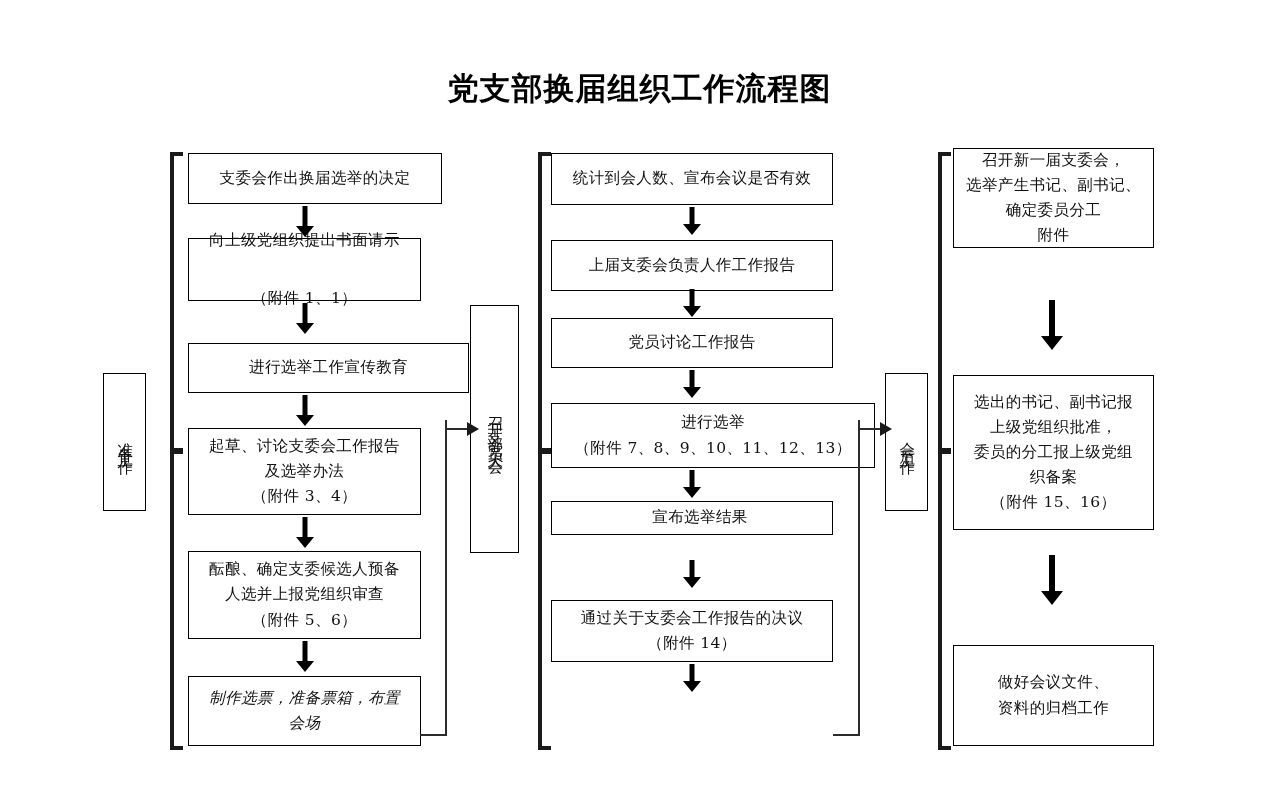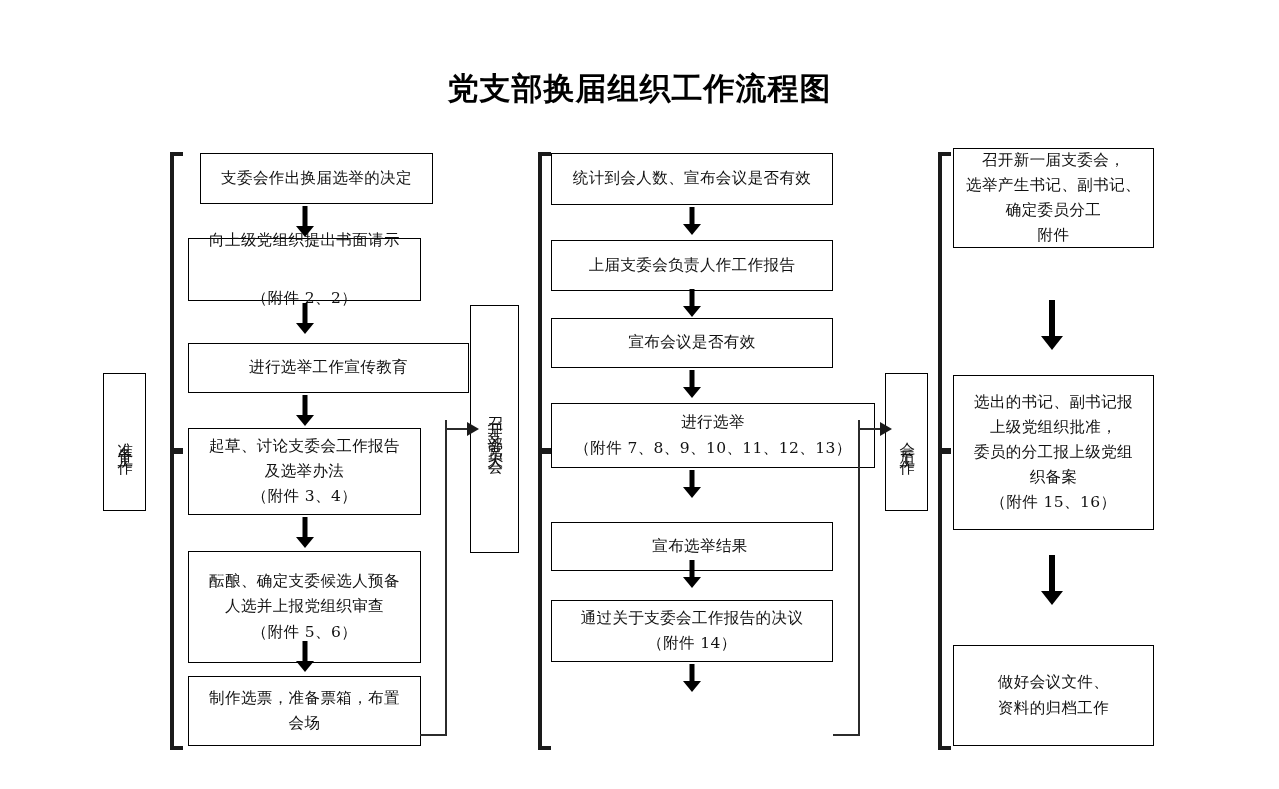--- a/index.html
+++ b/index.html
@@ -137,31 +137,31 @@
   </div>
 
   <div class="bracket" style="left:538px;top:152px;height:598px;">
     <div class="nub"></div>
   </div>
 
   <div class="bracket" style="left:938px;top:152px;height:598px;">
     <div class="nub"></div>
   </div>
 
-  <div class="box" style="left:188px;top:153px;width:233px;height:51px;margin-left:12px;">
+  <div class="box" style="left:188px;top:153px;width:254px;height:51px;">
     <span class="ln">支委会作出换届选举的决定</span>
   </div>
   <div class="darrow" style="left:296px;top:206px;height:31px;">
     <div class="shaft" style="height:20px;"></div>
       <div class="head"></div>
   </div>
 
   <div class="box" style="left:188px;top:238px;width:233px;height:63px;gap:32px;">
     <span class="ln">向上级党组织提出书面请示</span>
-    <span class="ln">（附件 2、2）</span>
+    <span class="ln">（附件 1、1）</span>
   </div>
   <div class="darrow" style="left:296px;top:303px;height:31px;">
     <div class="shaft" style="height:20px;"></div>
       <div class="head"></div>
   </div>
 
   <div class="box" style="left:188px;top:343px;width:281px;height:50px;">
     <span class="ln">进行选举工作宣传教育</span>
   </div>
   <div class="darrow" style="left:296px;top:395px;height:31px;">
@@ -172,31 +172,31 @@
   <div class="box" style="left:188px;top:428px;width:233px;height:87px;">
     <span class="ln">起草、讨论支委会工作报告</span>
     <span class="ln">及选举办法</span>
     <span class="ln">（附件 3、4）</span>
   </div>
   <div class="darrow" style="left:296px;top:517px;height:31px;">
     <div class="shaft" style="height:20px;"></div>
       <div class="head"></div>
   </div>
 
-  <div class="box" style="left:188px;top:551px;width:233px;height:112px;">
+  <div class="box" style="left:188px;top:551px;width:233px;height:88px;">
     <span class="ln">酝酿、确定支委候选人预备</span>
     <span class="ln">人选并上报党组织审查</span>
     <span class="ln">（附件 5、6）</span>
   </div>
   <div class="darrow" style="left:296px;top:641px;height:31px;">
     <div class="shaft" style="height:20px;"></div>
       <div class="head"></div>
   </div>
 
-  <div class="box" style="left:188px;top:676px;width:233px;height:70px;">
+  <div class="box" style="left:188px;top:676px;width:233px;height:70px;font-style:italic;">
     <span class="ln">制作选票，准备票箱，布置</span>
     <span class="ln">会场</span>
   </div>
 
   <div class="elbow" style="left:420px;top:420px;width:62px;height:316px;">
     <div class="h-bot" style="left:0px;bottom:0px;width:26px;"></div>
     <div class="v" style="left:25px;bottom:0px;height:316px;"></div>
     <div class="h-top" style="left:25px;top:8px;width:25px;"></div>
     <div class="ahead" style="left:47px;top:2px;"></div>
   </div>
@@ -211,37 +211,37 @@
 
   <div class="box" style="left:551px;top:240px;width:282px;height:51px;">
     <span class="ln">上届支委会负责人作工作报告</span>
   </div>
   <div class="darrow" style="left:683px;top:289px;height:28px;">
     <div class="shaft" style="height:17px;"></div>
       <div class="head"></div>
   </div>
 
   <div class="box" style="left:551px;top:318px;width:282px;height:50px;">
-    <span class="ln">宣布会议是否有效</span>
+    <span class="ln">党员讨论工作报告</span>
   </div>
   <div class="darrow" style="left:683px;top:370px;height:28px;">
     <div class="shaft" style="height:17px;"></div>
       <div class="head"></div>
   </div>
 
   <div class="box" style="left:551px;top:403px;width:324px;height:65px;">
     <span class="ln">进行选举</span>
     <span class="ln">（附件 7、8、9、10、11、12、13）</span>
   </div>
   <div class="darrow" style="left:683px;top:470px;height:28px;">
     <div class="shaft" style="height:17px;"></div>
       <div class="head"></div>
   </div>
 
-  <div class="box" style="left:551px;top:522px;width:282px;height:49px;padding-left:16px;">
+  <div class="box" style="left:551px;top:501px;width:282px;height:34px;padding-left:16px;">
     <span class="ln">宣布选举结果</span>
   </div>
   <div class="darrow" style="left:683px;top:560px;height:28px;">
     <div class="shaft" style="height:17px;"></div>
       <div class="head"></div>
   </div>
 
   <div class="box" style="left:551px;top:600px;width:282px;height:62px;">
     <span class="ln">通过关于支委会工作报告的决议</span>
     <span class="ln">（附件 14）</span>

